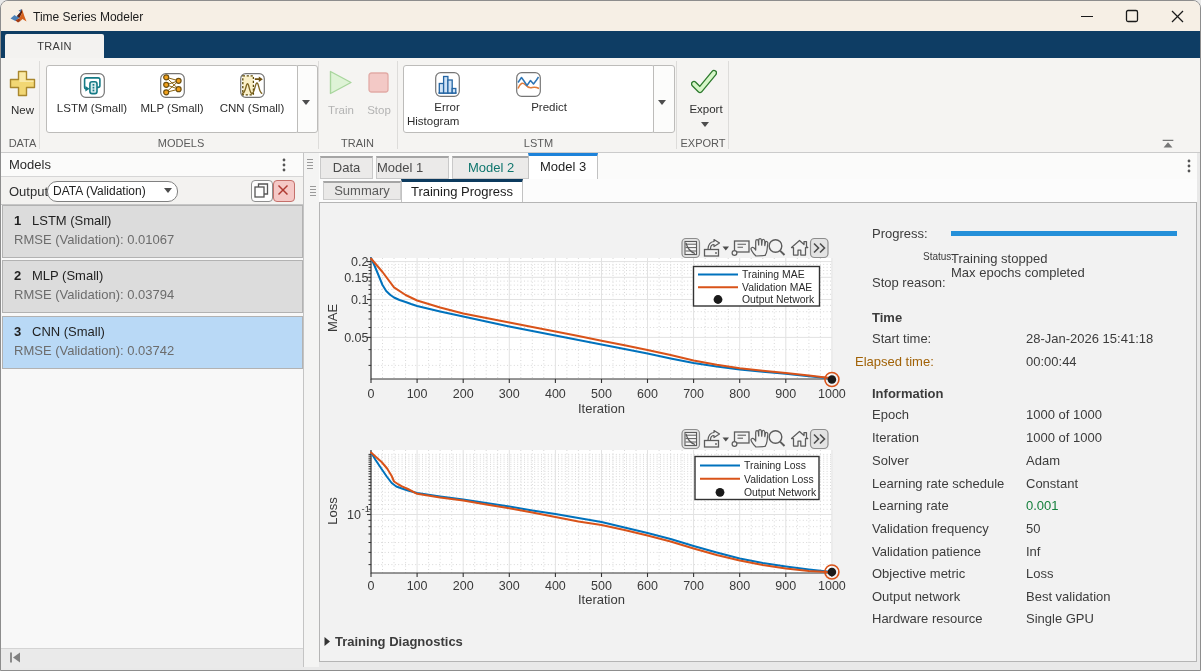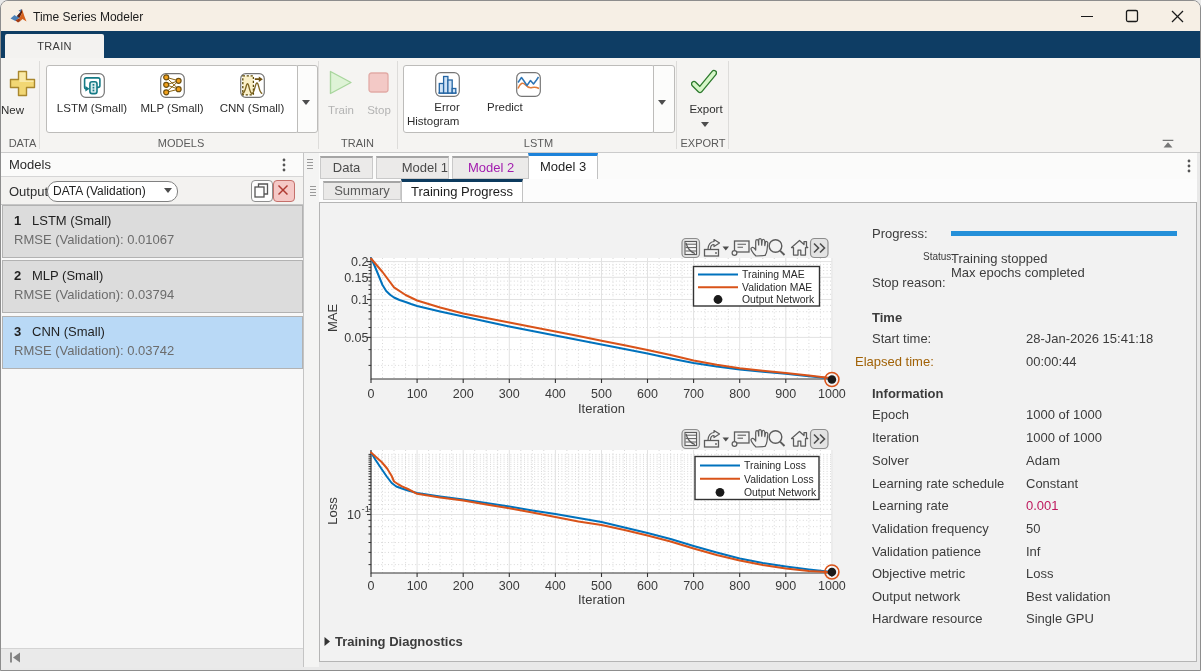--- a/index.html
+++ b/index.html
@@ -31,21 +31,21 @@
 <div style="position:absolute;left:0;top:57px;width:1201px;height:94px;background:#f5f4f2;border-bottom:1px solid #cbcbcb"></div>
 <div style="position:absolute;left:38px;top:60px;width:1px;height:88px;background:#dddcda"></div>
 <div style="position:absolute;left:317px;top:60px;width:1px;height:88px;background:#dddcda"></div>
 <div style="position:absolute;left:396px;top:60px;width:1px;height:88px;background:#dddcda"></div>
 <div style="position:absolute;left:675px;top:60px;width:1px;height:88px;background:#dddcda"></div>
 <div style="position:absolute;left:727px;top:60px;width:1px;height:88px;background:#dddcda"></div>
 <svg style="position:absolute;left:8px;top:69px" width="27" height="27" viewBox="0 0 27 27">
       <path d="M 9.5 1.5 L 17.5 1.5 L 17.5 9.5 L 25.5 9.5 L 25.5 17.5 L 17.5 17.5 L 17.5 25.5 L 9.5 25.5 L 9.5 17.5 L 1.5 17.5 L 1.5 9.5 L 9.5 9.5 Z" fill="#f2d774" stroke="#a9872e" stroke-width="1.4" stroke-linejoin="round"></path>
       <path d="M 10.5 2.5 L 16.5 2.5 L 16.5 10.5 L 24.5 10.5 L 24.5 12 L 10.5 12 Z" fill="#f9e9a8"></path>
     </svg>
-<div style="position:absolute;left:0;top:103px;width:43px;font-size:11.5px;color:#2e2e2e">New</div>
+<div style="position:absolute;left:0;top:103px;width:43px;text-align:center;font-size:11.5px;color:#2e2e2e">New</div>
 <div class="grplab" style="left:0;width:43px">DATA</div>
 <div style="position:absolute;left:45px;top:64px;width:251px;height:66px;background:#fff;border:1px solid #bdbcba;border-radius:3px"></div>
 <div style="position:absolute;left:296px;top:64px;width:19px;height:66px;background:#fcfcfb;border:1px solid #bdbcba;border-radius:0 3px 3px 0"></div>
 <div class="caret" style="left:301px;top:99px"></div>
 <svg style="position:absolute;left:79px;top:72px" width="25" height="25" viewBox="0 0 25 25">
       <rect x="0.7" y="0.7" width="23.6" height="23.6" rx="5" fill="#ffffff" stroke="#757575" stroke-width="1.2"></rect>
       <path d="M 7 15.8 L 6.3 15.8 Q 4.6 15.8 4.6 14 L 4.6 6.6 Q 4.6 4.9 6.4 4.9 L 18.1 4.9 Q 19.9 4.9 19.9 6.7 L 19.9 12.6 Q 19.9 14.4 18.1 14.4 L 17.1 14.4" fill="none" stroke="#157a85" stroke-width="1.6"></path>
       <path d="M 5.4 13 L 9.6 15.8 L 5.4 18.6 Z" fill="#157a85"></path>
       <rect x="9.9" y="8.7" width="7.1" height="11.9" rx="2.2" fill="#d9edee" stroke="#157a85" stroke-width="1.6"></rect>
       <rect x="12.6" y="11" width="1.7" height="1.7" fill="#157a85"></rect>
@@ -97,21 +97,21 @@
       <rect x="12.9" y="8" width="4.3" height="13" fill="#cfe3f7" stroke="#2465a3" stroke-width="1.3"></rect>
       <rect x="17.2" y="16.5" width="3.6" height="4.5" fill="#cfe3f7" stroke="#2465a3" stroke-width="1.3"></rect>
     </svg>
 <svg style="position:absolute;left:515px;top:71px" width="25" height="25" viewBox="0 0 25 25">
       <rect x="0.7" y="0.7" width="23.6" height="23.6" rx="5" fill="#ffffff" stroke="#757575" stroke-width="1.2"></rect>
       <path d="M 2 16.5 Q 5.5 8.5 9 12.5 Q 12.5 16.5 16 15.5 Q 19.5 14.5 23 16.5" fill="none" stroke="#e07b39" stroke-width="1.5"></path>
       <path d="M 2 10.5 L 5.5 5.5 L 8 9 L 11 13.5 L 14.5 8.5 L 17.5 12 L 20.5 8 L 22.5 5" fill="none" stroke="#2e75b5" stroke-width="1.5" stroke-linejoin="round"></path>
     </svg>
 <div style="position:absolute;left:406px;top:100px;width:80px;text-align:center;font-size:11.5px;color:#2e2e2e">Error</div>
 <div style="position:absolute;left:406px;top:114px;width:80px;font-size:11.5px;color:#2e2e2e">Histogram</div>
-<div style="position:absolute;left:486px;top:100px;width:80px;text-align:left;font-size:11.5px;color:#2e2e2e">Predict</div>
+<div style="position:absolute;left:486px;top:100px;width:80px;text-align:right;font-size:11.5px;color:#2e2e2e">Predict</div>
 <div class="grplab" style="left:402px;width:271px">LSTM</div>
 <svg style="position:absolute;left:690px;top:68px" width="26" height="26" viewBox="0 0 26 26">
       <path d="M 3 15 L 9 21 L 23 4" fill="none" stroke="#2d7a2d" stroke-width="6.2" stroke-linecap="round" stroke-linejoin="round"></path>
       <path d="M 3 15 L 9 21 L 23 4" fill="none" stroke="#d6f6c8" stroke-width="3.6" stroke-linecap="round" stroke-linejoin="round"></path>
     </svg>
 <div style="position:absolute;left:681px;top:102px;width:48px;text-align:center;font-size:11.5px;color:#2e2e2e">Export</div>
 <div class="caret" style="left:700px;top:121px"></div>
 <div class="grplab" style="left:676px;width:52px">EXPORT</div>
 <svg style="position:absolute;left:1159px;top:137px" width="16" height="12" viewBox="0 0 18 12">
       <line x1="3" y1="2" x2="15" y2="2" stroke="#777" stroke-width="1.4"></line>
@@ -166,22 +166,22 @@
       <line x1="1" y1="10.5" x2="7" y2="10.5" stroke="#9a9a9a" stroke-width="1"></line>
     </svg>
 <svg style="position:absolute;left:308px;top:184px" width="8" height="13" viewBox="0 0 8 13">
       <line x1="1" y1="1.5" x2="7" y2="1.5" stroke="#9a9a9a" stroke-width="1"></line>
       <line x1="1" y1="4.5" x2="7" y2="4.5" stroke="#9a9a9a" stroke-width="1"></line>
       <line x1="1" y1="7.5" x2="7" y2="7.5" stroke="#9a9a9a" stroke-width="1"></line>
       <line x1="1" y1="10.5" x2="7" y2="10.5" stroke="#9a9a9a" stroke-width="1"></line>
     </svg>
 <div style="position:absolute;left:318px;top:152px;width:878px;height:26px;background:#fbfbfa;border-bottom:1px solid #cecece"></div>
 <div style="position:absolute;left:319px;top:155px;width:53px;height:23px;background:#ebeae9;border:1px solid #c9c9c9;border-top:2px solid #a5a5a5;box-sizing:border-box;text-align:center;line-height:20px;font-size:13px;color:#4a4a4a">Data</div>
-<div style="position:absolute;left:375px;top:155px;width:73px;height:23px;background:#ebeae9;border:1px solid #c9c9c9;border-top:2px solid #a5a5a5;box-sizing:border-box;text-align:right;line-height:20px;font-size:13px;color:#4a4a4a">Model 1</div>
-<div style="position:absolute;left:451px;top:155px;width:78px;height:23px;background:#ebeae9;border:1px solid #c9c9c9;border-top:2px solid #a5a5a5;box-sizing:border-box;text-align:center;line-height:20px;font-size:13px;color:#a21caf">Model 2</div>
+<div style="position:absolute;left:375px;top:155px;width:73px;height:23px;background:#ebeae9;border:1px solid #c9c9c9;border-top:2px solid #a5a5a5;box-sizing:border-box;text-align:left;line-height:20px;font-size:13px;color:#4a4a4a">Model 1</div>
+<div style="position:absolute;left:451px;top:155px;width:78px;height:23px;background:#ebeae9;border:1px solid #c9c9c9;border-top:2px solid #a5a5a5;box-sizing:border-box;text-align:center;line-height:20px;font-size:13px;color:#0f766e">Model 2</div>
 <div style="position:absolute;left:527px;top:152px;width:70px;height:26px;background:#fff;border:1px solid #c2c2c2;border-top:3px solid #1d83da;border-bottom:none;box-sizing:border-box;text-align:center;line-height:22px;font-size:13px;color:#1f1f1f">Model 3</div>
 <svg style="position:absolute;left:1183px;top:157px" width="10" height="16" viewBox="0 0 10 16">
       <circle cx="5" cy="3" r="1.4" fill="#555"></circle>
       <circle cx="5" cy="8" r="1.4" fill="#555"></circle>
       <circle cx="5" cy="13" r="1.4" fill="#555"></circle>
     </svg>
 <div style="position:absolute;left:318px;top:178px;width:878px;height:23px;background:#fcfcfc"></div>
 <div style="position:absolute;left:322px;top:180px;width:78px;height:19px;background:#eae9e8;border:1px solid #cccccc;border-top:2px solid #a5a5a5;box-sizing:border-box;text-align:center;line-height:16px;font-size:13px;color:#5b5b5b">Summary</div>
 <div style="position:absolute;left:400px;top:178px;width:122px;height:23px;background:#fff;border:1px solid #c2c2c2;border-top:3px solid #0c3a5e;border-bottom:none;box-sizing:border-box;text-align:center;line-height:19px;font-size:13px;color:#1c1c1c">Training Progress</div>
 <div style="position:absolute;left:318px;top:201px;width:878px;height:460px;background:#f2f2f2;border:1px solid #b5b5b5;box-sizing:border-box"></div>
@@ -491,21 +491,21 @@
 <div style="position:absolute;left:871px;top:385px;font-size:13px;color:#3c3c3c;font-weight:bold;white-space:nowrap">Information</div>
 <div style="position:absolute;left:871px;top:406px;font-size:13px;color:#3c3c3c;white-space:nowrap">Epoch</div>
 <div style="position:absolute;left:1025px;top:406px;font-size:13px;color:#3c3c3c;white-space:nowrap">1000 of 1000</div>
 <div style="position:absolute;left:871px;top:429px;font-size:13px;color:#3c3c3c;white-space:nowrap">Iteration</div>
 <div style="position:absolute;left:1025px;top:429px;font-size:13px;color:#3c3c3c;white-space:nowrap">1000 of 1000</div>
 <div style="position:absolute;left:871px;top:452px;font-size:13px;color:#3c3c3c;white-space:nowrap">Solver</div>
 <div style="position:absolute;left:1025px;top:452px;font-size:13px;color:#3c3c3c;white-space:nowrap">Adam</div>
 <div style="position:absolute;left:871px;top:475px;font-size:13px;color:#3c3c3c;white-space:nowrap">Learning rate schedule</div>
 <div style="position:absolute;left:1025px;top:475px;font-size:13px;color:#3c3c3c;white-space:nowrap">Constant</div>
 <div style="position:absolute;left:871px;top:497px;font-size:13px;color:#3c3c3c;white-space:nowrap">Learning rate</div>
-<div style="position:absolute;left:1025px;top:497px;font-size:13px;color:#be185d;white-space:nowrap">0.001</div>
+<div style="position:absolute;left:1025px;top:497px;font-size:13px;color:#15803d;white-space:nowrap">0.001</div>
 <div style="position:absolute;left:871px;top:520px;font-size:13px;color:#3c3c3c;white-space:nowrap">Validation frequency</div>
 <div style="position:absolute;left:1025px;top:520px;font-size:13px;color:#3c3c3c;white-space:nowrap">50</div>
 <div style="position:absolute;left:871px;top:543px;font-size:13px;color:#3c3c3c;white-space:nowrap">Validation patience</div>
 <div style="position:absolute;left:1025px;top:543px;font-size:13px;color:#3c3c3c;white-space:nowrap">Inf</div>
 <div style="position:absolute;left:871px;top:565px;font-size:13px;color:#3c3c3c;white-space:nowrap">Objective metric</div>
 <div style="position:absolute;left:1025px;top:565px;font-size:13px;color:#3c3c3c;white-space:nowrap">Loss</div>
 <div style="position:absolute;left:871px;top:588px;font-size:13px;color:#3c3c3c;white-space:nowrap">Output network</div>
 <div style="position:absolute;left:1025px;top:588px;font-size:13px;color:#3c3c3c;white-space:nowrap">Best validation</div>
 <div style="position:absolute;left:871px;top:610px;font-size:13px;color:#3c3c3c;white-space:nowrap">Hardware resource</div>
 <div style="position:absolute;left:1025px;top:610px;font-size:13px;color:#3c3c3c;white-space:nowrap">Single GPU</div>

